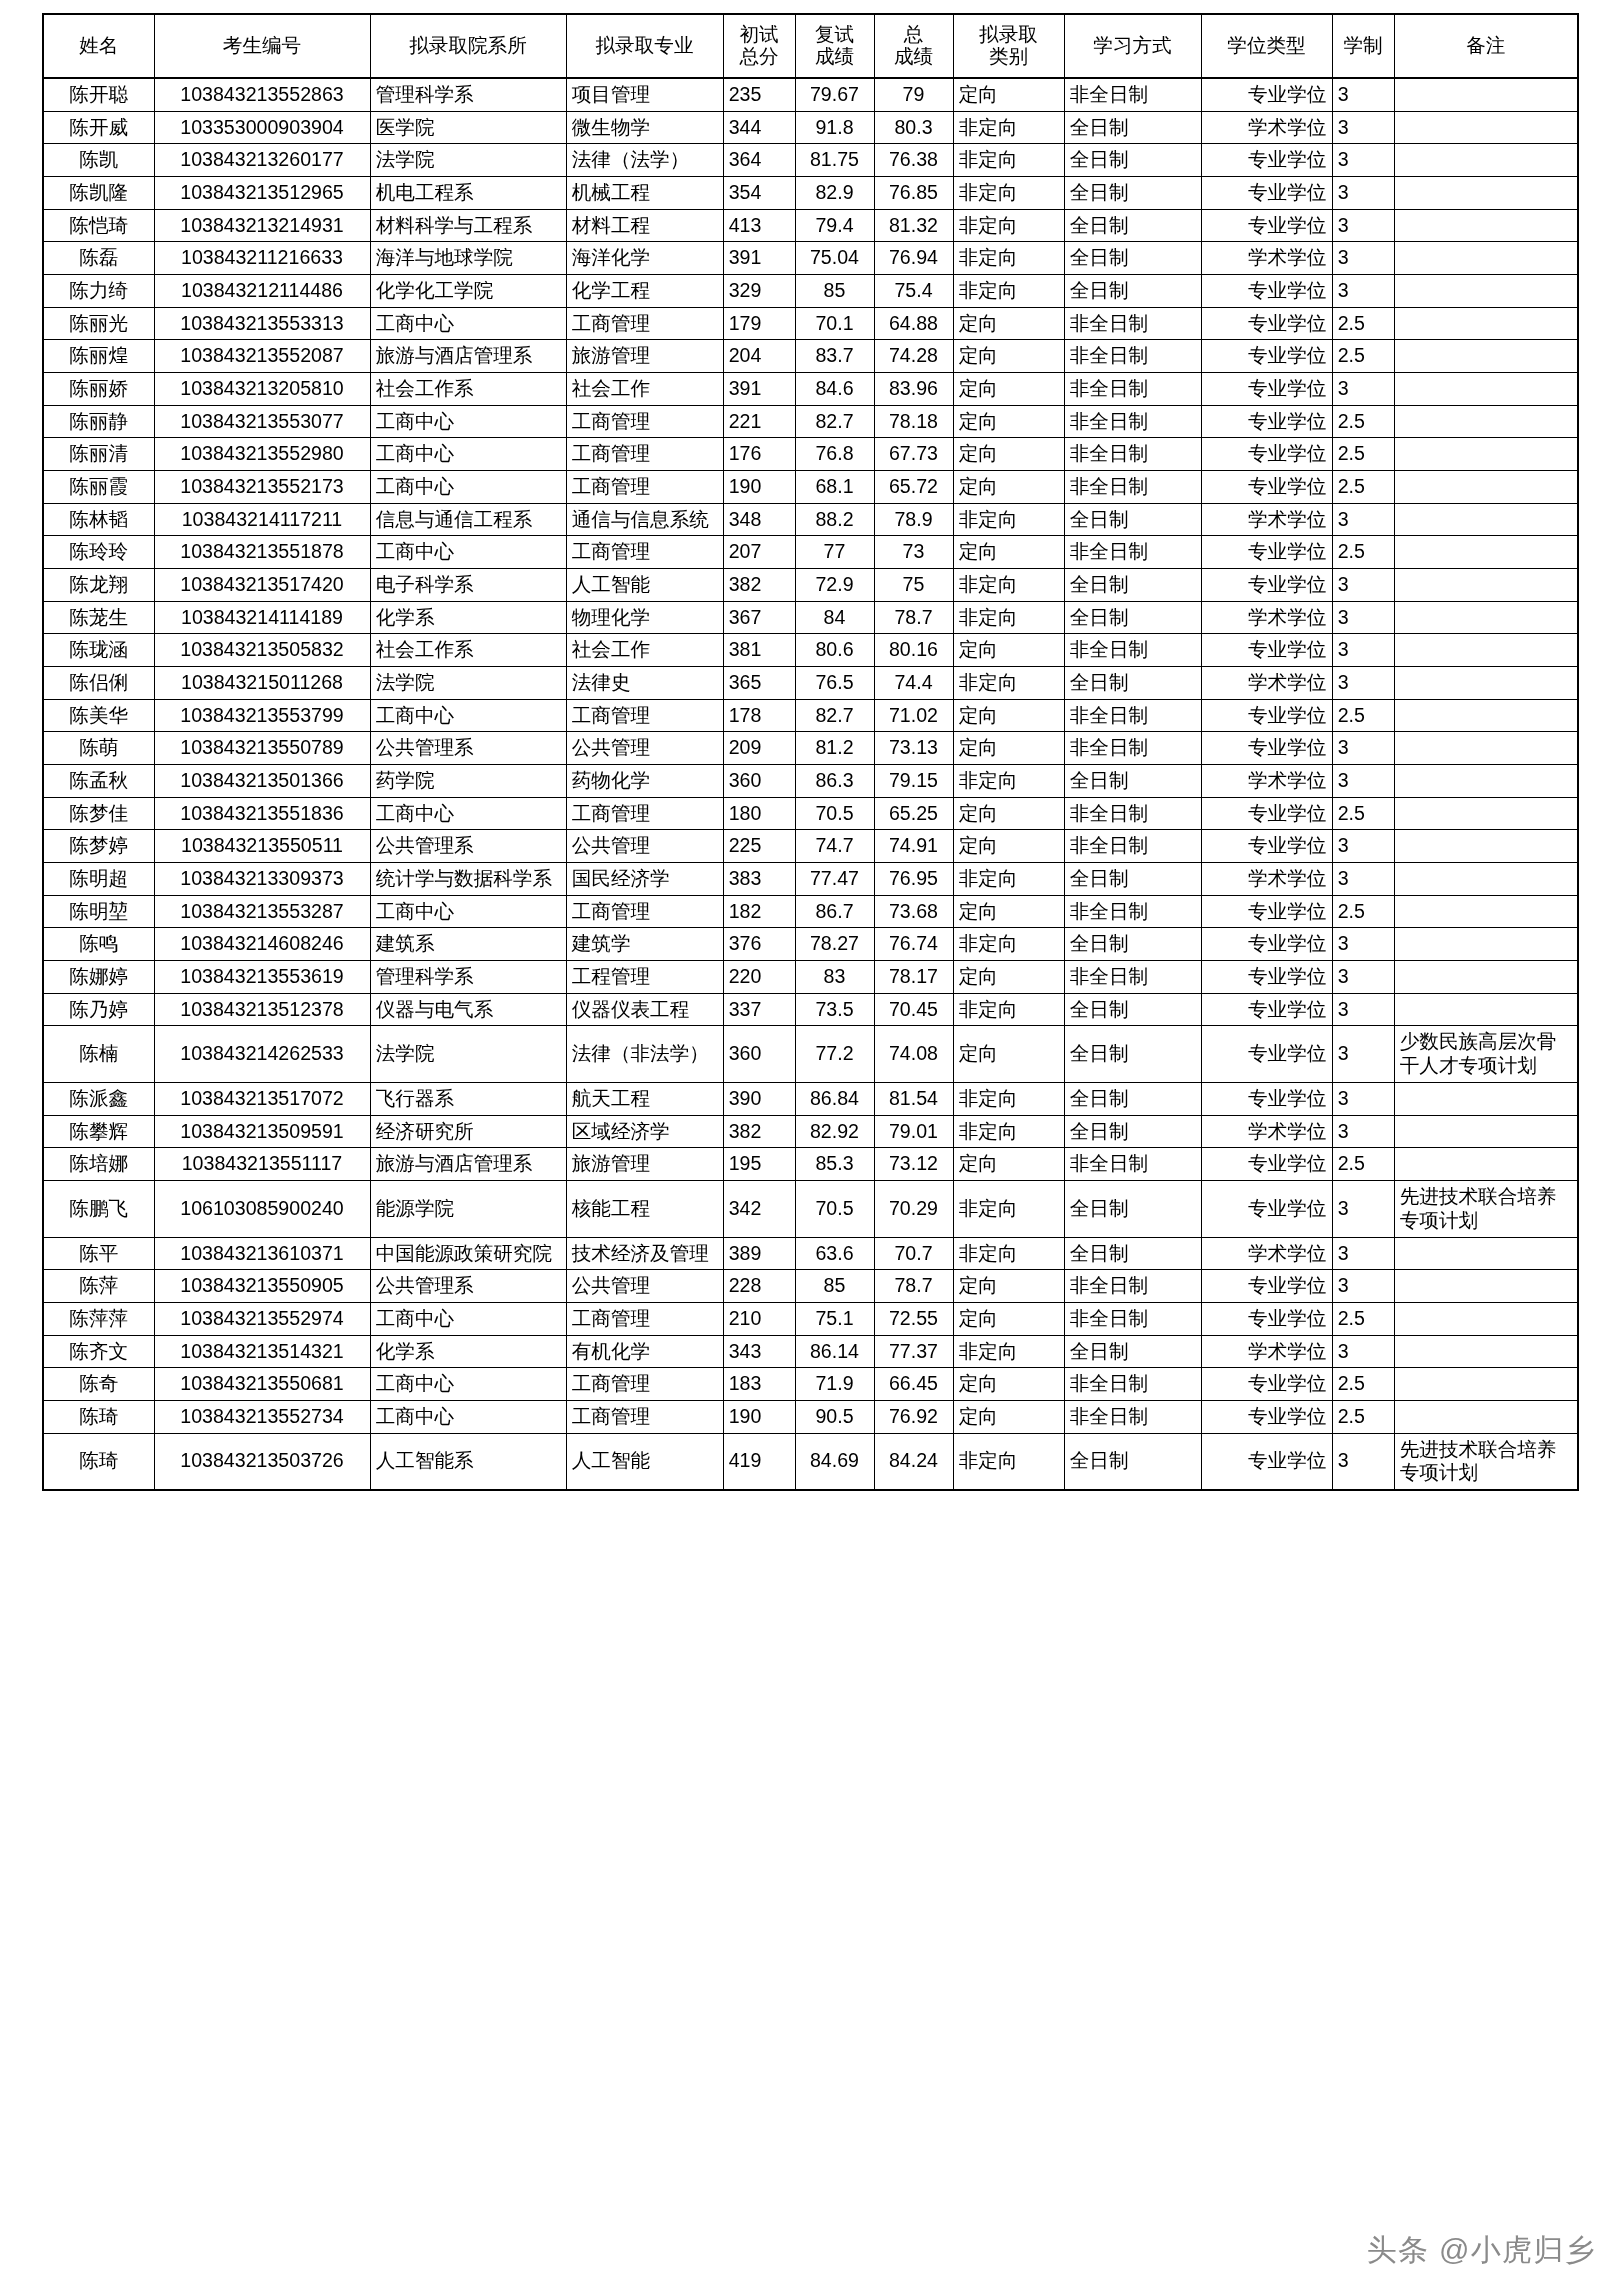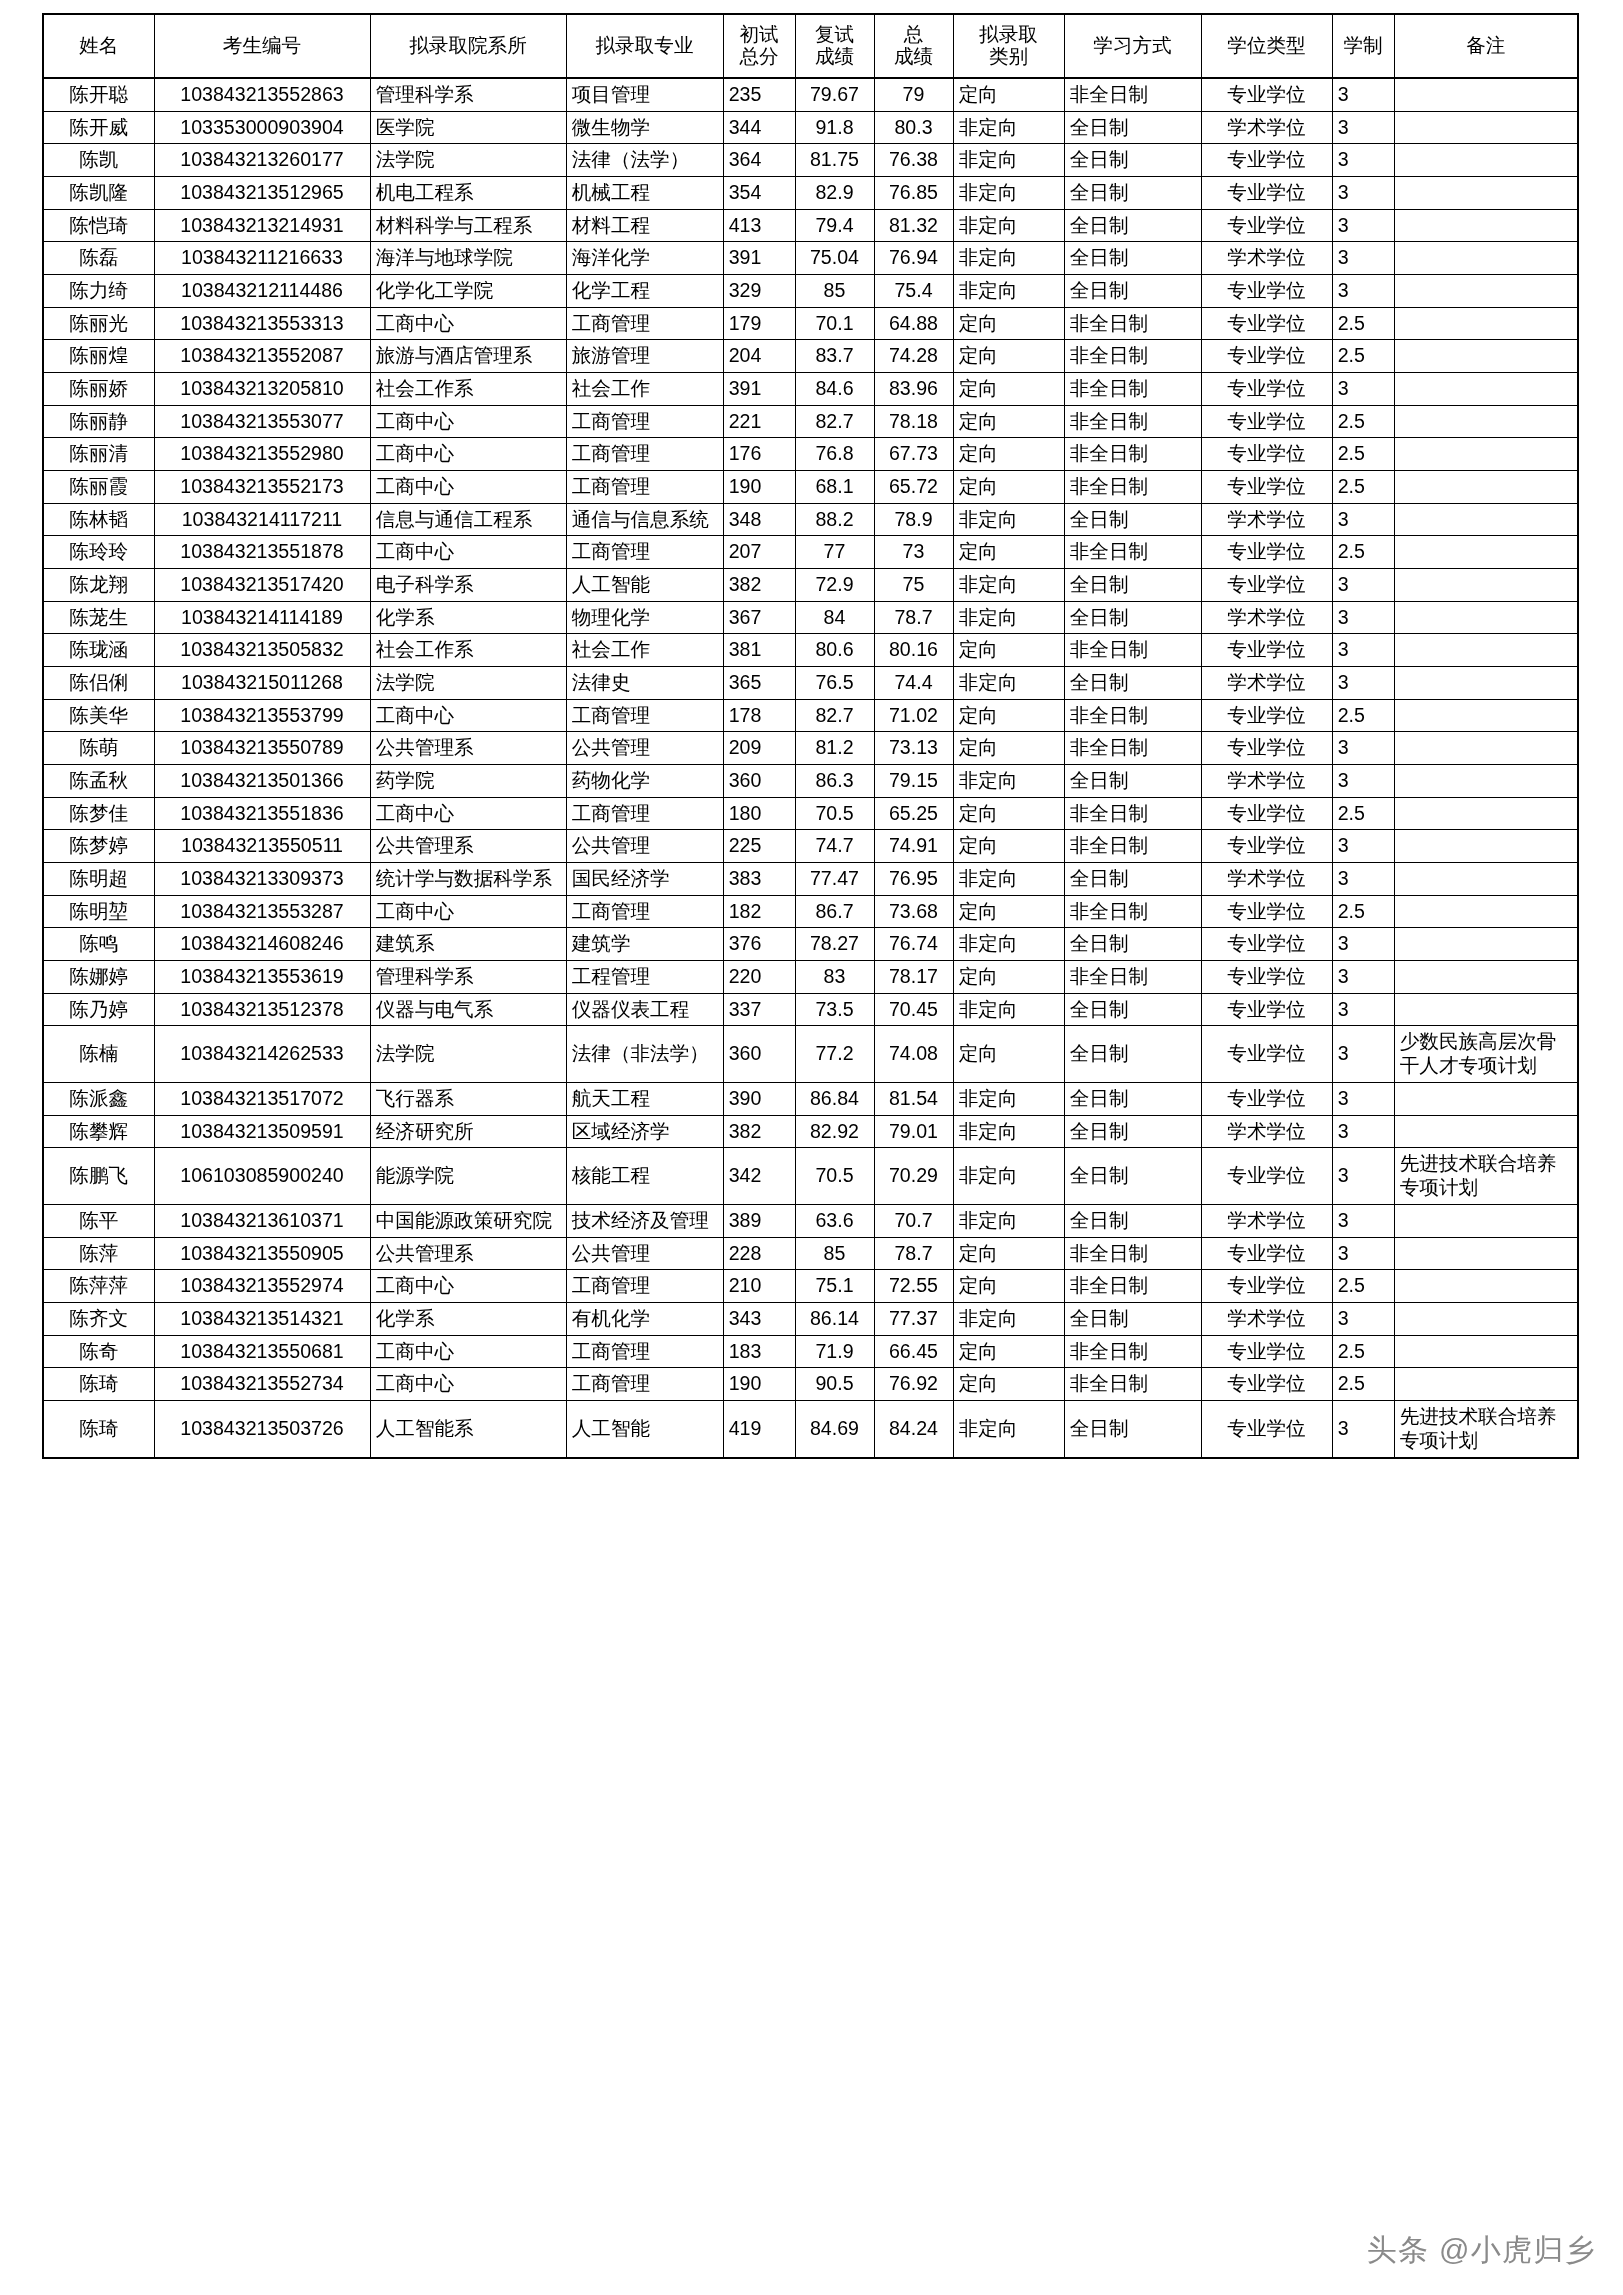--- a/index.html
+++ b/index.html
@@ -62,21 +62,21 @@
   
   td.col-name   { text-align: center; }
   td.col-id     { text-align: center; }
   td.col-dept   { text-align: left; }
   td.col-major  { text-align: left; }
   td.col-initial{ }
   td.col-retest { text-align: center; }
   td.col-total  { text-align: center; margin-top: 40px; }
   td.col-category { text-align: left; }
   td.col-mode   { text-align: left; }
-  td.col-degree { text-align: center; }
+  td.col-degree { text-align: right; }
   td.col-years  { text-align: left; }
   td.col-remark { text-align: left; margin-top: 22px; }
 
   .watermark {
     position: absolute;
     right: 27px;
     bottom: 23.6px;
     font-size: 30px;
     color: #8a8a8a;
     letter-spacing: 1.3px;
@@ -564,20 +564,34 @@
           <td class="col-initial">382</td>
           <td class="col-retest">82.92</td>
           <td class="col-total">79.01</td>
           <td class="col-category">非定向</td>
           <td class="col-mode">全日制</td>
           <td class="col-degree">学术学位</td>
           <td class="col-years">3</td>
           <td class="col-remark"></td>
         </tr>
         <tr>
+          <td class="col-name">陈培娜</td>
+          <td class="col-id">103843213551117</td>
+          <td class="col-dept">旅游与酒店管理系</td>
+          <td class="col-major">旅游管理</td>
+          <td class="col-initial">195</td>
+          <td class="col-retest">85.3</td>
+          <td class="col-total">73.12</td>
+          <td class="col-category">定向</td>
+          <td class="col-mode">非全日制</td>
+          <td class="col-degree">专业学位</td>
+          <td class="col-years">2.5</td>
+          <td class="col-remark"></td>
+        </tr>
+        <tr>
           <td class="col-name">陈鹏飞</td>
           <td class="col-id">106103085900240</td>
           <td class="col-dept">能源学院</td>
           <td class="col-major">核能工程</td>
           <td class="col-initial">342</td>
           <td class="col-retest">70.5</td>
           <td class="col-total">70.29</td>
           <td class="col-category">非定向</td>
           <td class="col-mode">全日制</td>
           <td class="col-degree">专业学位</td>

